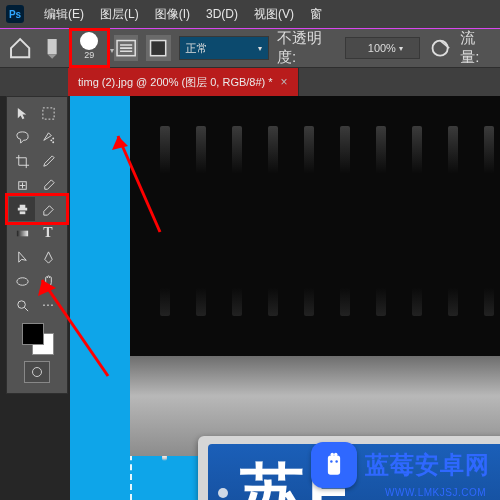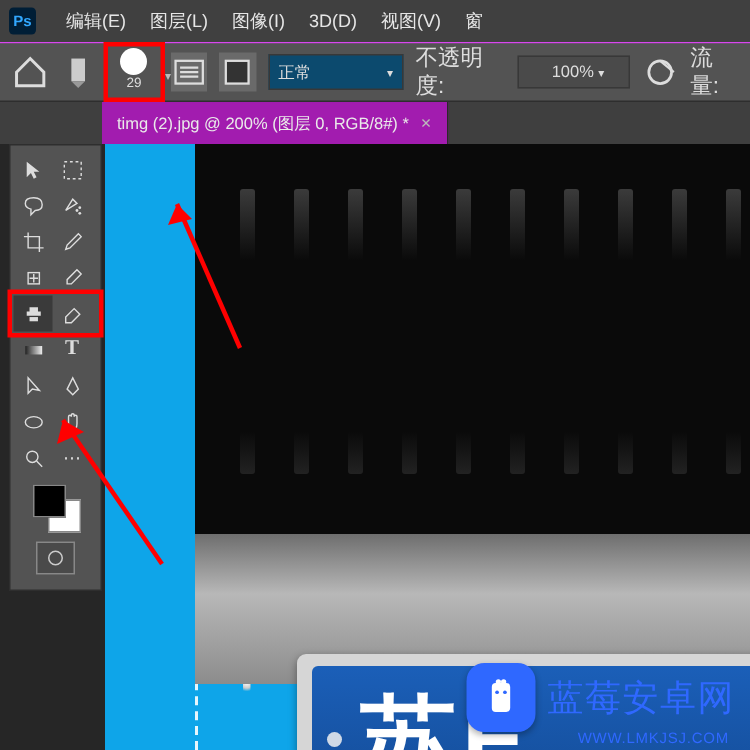--- a/index.html
+++ b/index.html
@@ -12,21 +12,21 @@
   .brush-circle{width:18px;height:18px;border-radius:50%;background:#fff}
   .brush-size{font-size:9px;color:#ddd;line-height:10px}
   .brush-dd{position:absolute;right:-8px;top:14px;font-size:8px;color:#bbb}
   .hl-red{outline:3px solid #ff0000;outline-offset:1px}
   .rect-btn{width:26px;height:26px;background:#6a6a6a;display:flex;align-items:center;justify-content:center}
   .blend-select{width:82px;height:22px;background:#0c4a6e;border:1px solid #383838;color:#ddd;display:flex;align-items:center;justify-content:space-between;padding:0 6px;font-size:11px}
   .opt-label{font-size:15px;color:#ddd}
   .opacity-box{width:44px;height:20px;background:#4a4a4a;border:1px solid #383838;display:flex;align-items:center;justify-content:flex-end;padding:0 16px;font-size:11px}
   .pen-icon{color:#ddd}
   .tabstrip{display:flex;align-items:center;background:#3f3f3f;height:28px;padding-left:68px;border-bottom:1px solid #2a2a2a}
-  .doc-tab{height:28px;display:flex;align-items:center;gap:8px;padding:0 10px;background:#a21caf;color:#eaeaea;font-size:11px;border-right:1px solid #2a2a2a}
+  .doc-tab{height:28px;display:flex;align-items:center;gap:8px;padding:0 10px;background:#b91c1c;color:#eaeaea;font-size:11px;border-right:1px solid #2a2a2a}
   .tab-x{color:#bbb;font-size:12px}
   .workspace{position:absolute;left:0;top:96px;right:0;bottom:0;background:#262626}
   .toolbar{position:absolute;left:6px;top:0;width:56px;background:#535353;border:1px solid #2e2e2e;display:flex;flex-direction:column;padding:4px 2px;gap:0}
   .tool-pair{display:flex}
   .tool{width:26px;height:24px;display:flex;align-items:center;justify-content:center;color:#ddd;font-size:13px;position:relative}
   .tool svg{width:15px;height:15px}
   .tool.sel{background:#3a3a3a}
   .swatches{margin-top:4px;position:relative;width:34px;height:34px;align-self:center}
   .sw-fg{position:absolute;left:2px;top:2px;width:20px;height:20px;background:#000;border:1px solid #888;z-index:2}
   .sw-bg{position:absolute;left:12px;top:12px;width:20px;height:20px;background:#fff;border:1px solid #888}
@@ -42,21 +42,21 @@
   .plate{position:absolute;left:78px;top:348px;width:300px;height:90px;background:linear-gradient(180deg,#1b5fb8 0%,#134a94 100%);border-radius:4px;display:flex;align-items:center;gap:12px;padding:4px 10px;overflow:hidden}
   .plate-dot{width:10px;height:10px;border-radius:50%;background:#cfd9e6}
   .plate-char{font-size:64px;font-weight:700;color:#fff;font-family:Arial,sans-serif;letter-spacing:4px}
   .marquee{position:absolute;left:60px;top:0;width:2px;height:100%;border-left:2px dashed #fff;opacity:.9}
   .arrow{position:absolute;pointer-events:none}
   .arrow-line{stroke:#ff0000;stroke-width:3;fill:none}
   .arrow-head{fill:#ff0000}
   .watermark{position:absolute;right:10px;bottom:12px;display:flex;align-items:center;gap:8px;z-index:50}
   .wm-badge{width:46px;height:46px;border-radius:12px;background:#2f68ff;display:flex;align-items:center;justify-content:center;box-shadow:0 2px 4px rgba(0,0,0,0.3)}
   .wm-badge svg{width:28px;height:28px}
-  .wm-text{font-size:24px;font-weight:400;color:#2f68ff;letter-spacing:1px}
+  .wm-text{font-size:24px;font-weight:700;color:#2f68ff;letter-spacing:1px}
   .wm-url{position:absolute;right:14px;bottom:2px;font-size:10px;color:#2f68ff;letter-spacing:0.5px}
 </style>
 </head>
 <body>
 
 <div class="menubar">
   <div class="ps-logo">Ps</div>
   <div class="mitem">编辑(E)</div>
   <div class="mitem">图层(L)</div>
   <div class="mitem">图像(I)</div>

